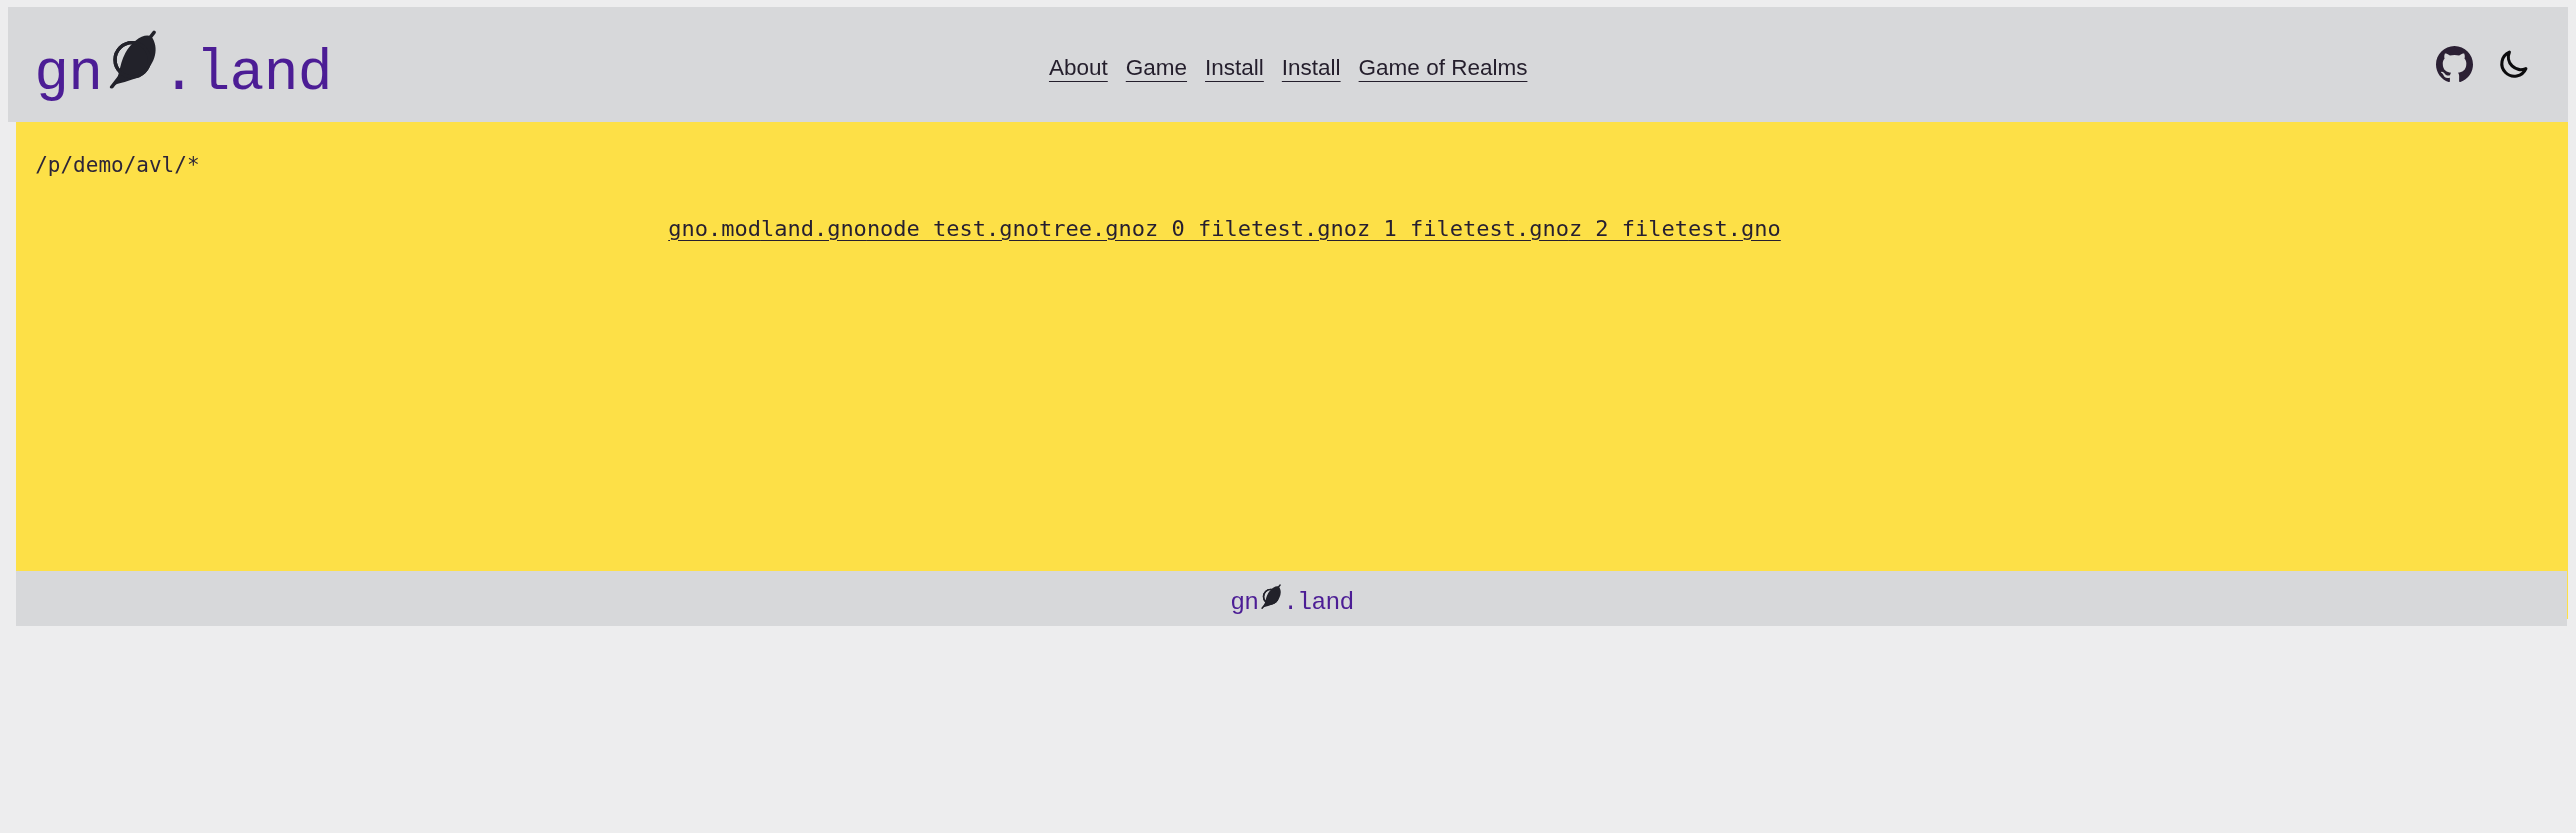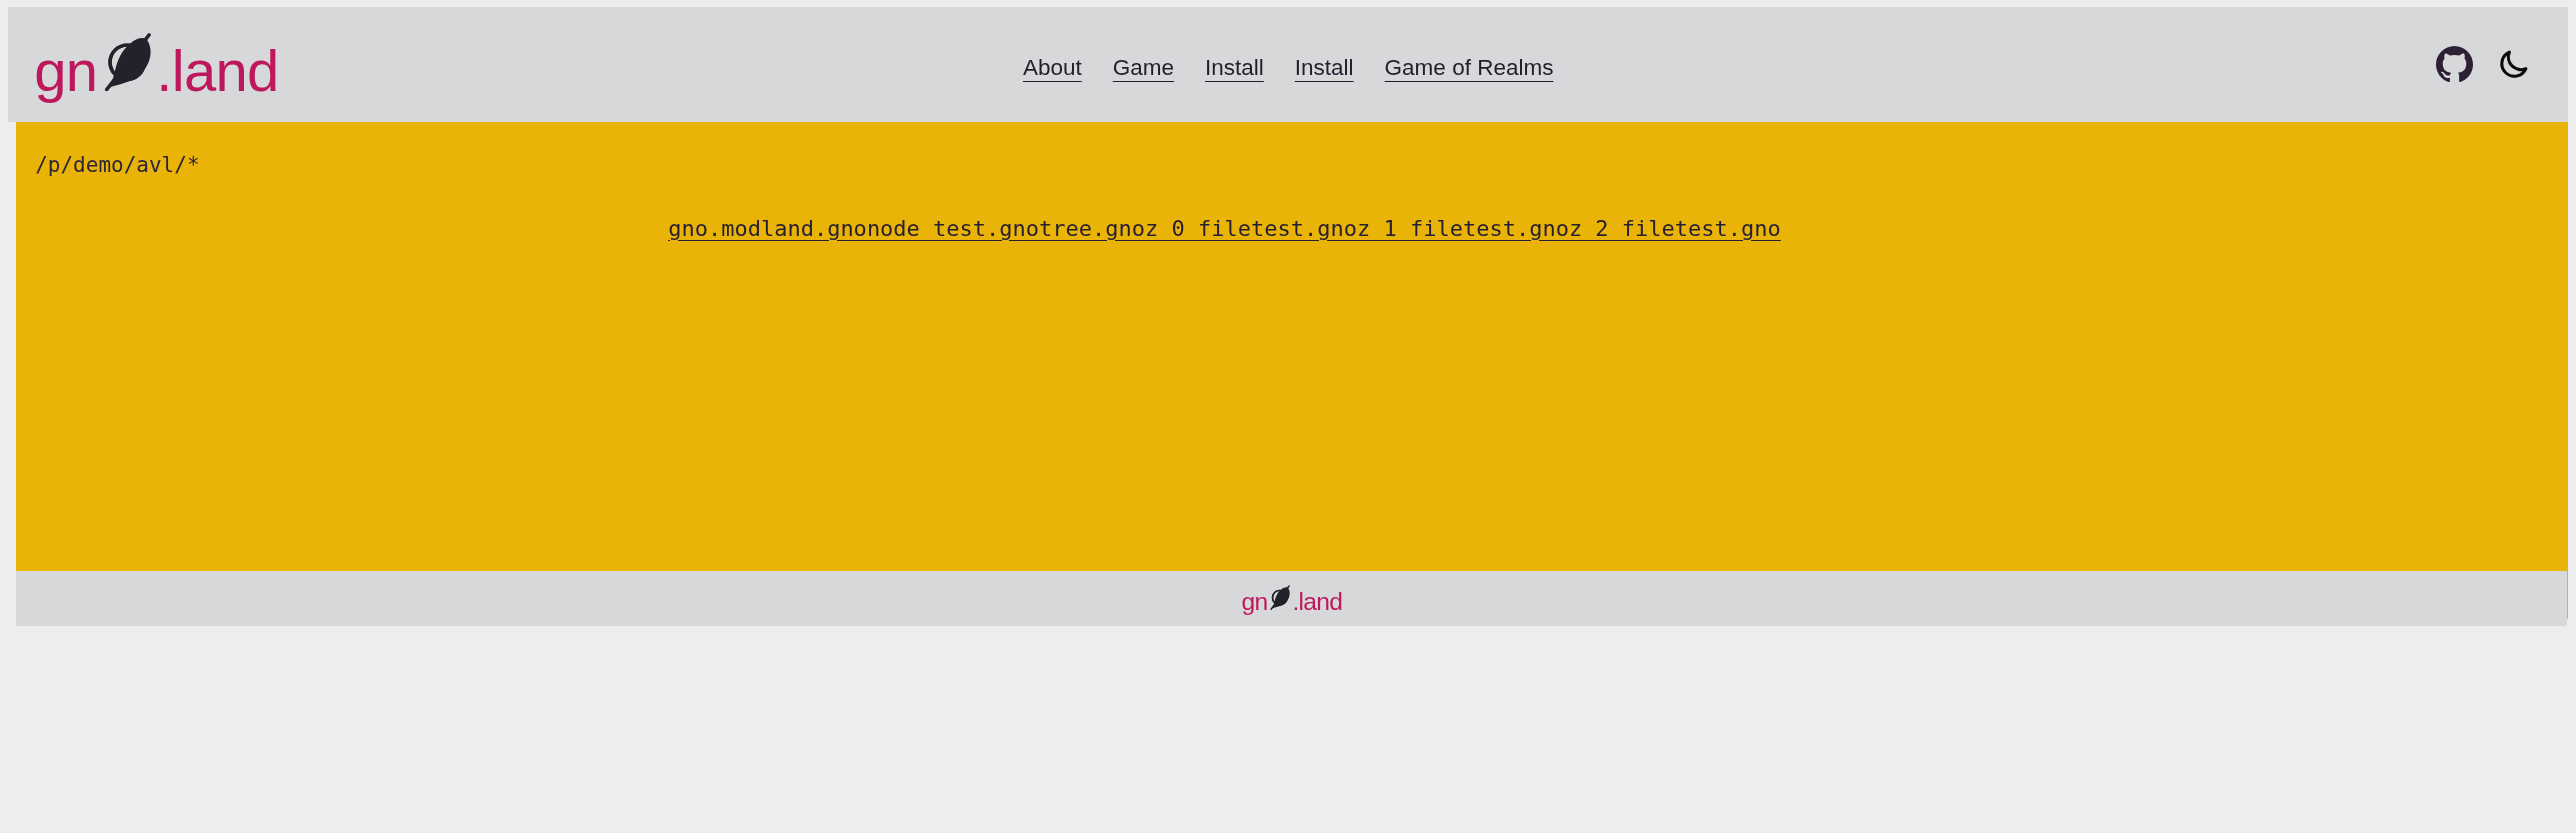--- a/index.html
+++ b/index.html
@@ -37,43 +37,43 @@
     position: absolute;
     left: 26px;
     top: 50%;
     transform: translateY(-50%);
     display: flex;
     align-items: center;
     text-decoration: none;
     line-height: 1;
   }
   .brand-text {
-    font-family: Liberation Sans, sans-serif;
+    font-family: Liberation Mono, monospace;
     font-size: 58px;
     font-weight: 300;
     letter-spacing: -0.7px;
-    color: #be185d;
+    color: #4c1d95;
     display: flex;
     align-items: baseline;
     white-space: nowrap;
   }
   .brand-logo-svg {
     display: block;
   }
 
   
   .site-nav {
     position: absolute;
     left: 50%;
     transform: translateX(-50%);
     top: 50%;
     margin-top: -9.6px;
     display: flex;
     align-items: flex-start;
-    gap: 31px;
+    gap: 18px;
   }
   .nav-link {
     font-family: "Liberation Sans", sans-serif;
     font-size: 22.5px;
     font-weight: 400;
     color: #241e2c;
     text-decoration: underline;
     text-underline-offset: 6.1px;
     text-decoration-thickness: 1.4px;
     white-space: nowrap;
@@ -95,21 +95,21 @@
     align-items: center;
     justify-content: center;
     width: 40px;
     height: 40px;
     cursor: pointer;
   }
 
   
   .site-main {
     position: relative;
-    background: #eab308;
+    background: #fde047;
     height: 497px;
     border-left: 8.2px solid #ededee;
     box-sizing: border-box;
   }
   .breadcrumb {
     position: absolute;
     left: 19px;
     top: 31px;
     font-family: "DejaVu Sans Mono", monospace;
     font-size: 21px;

